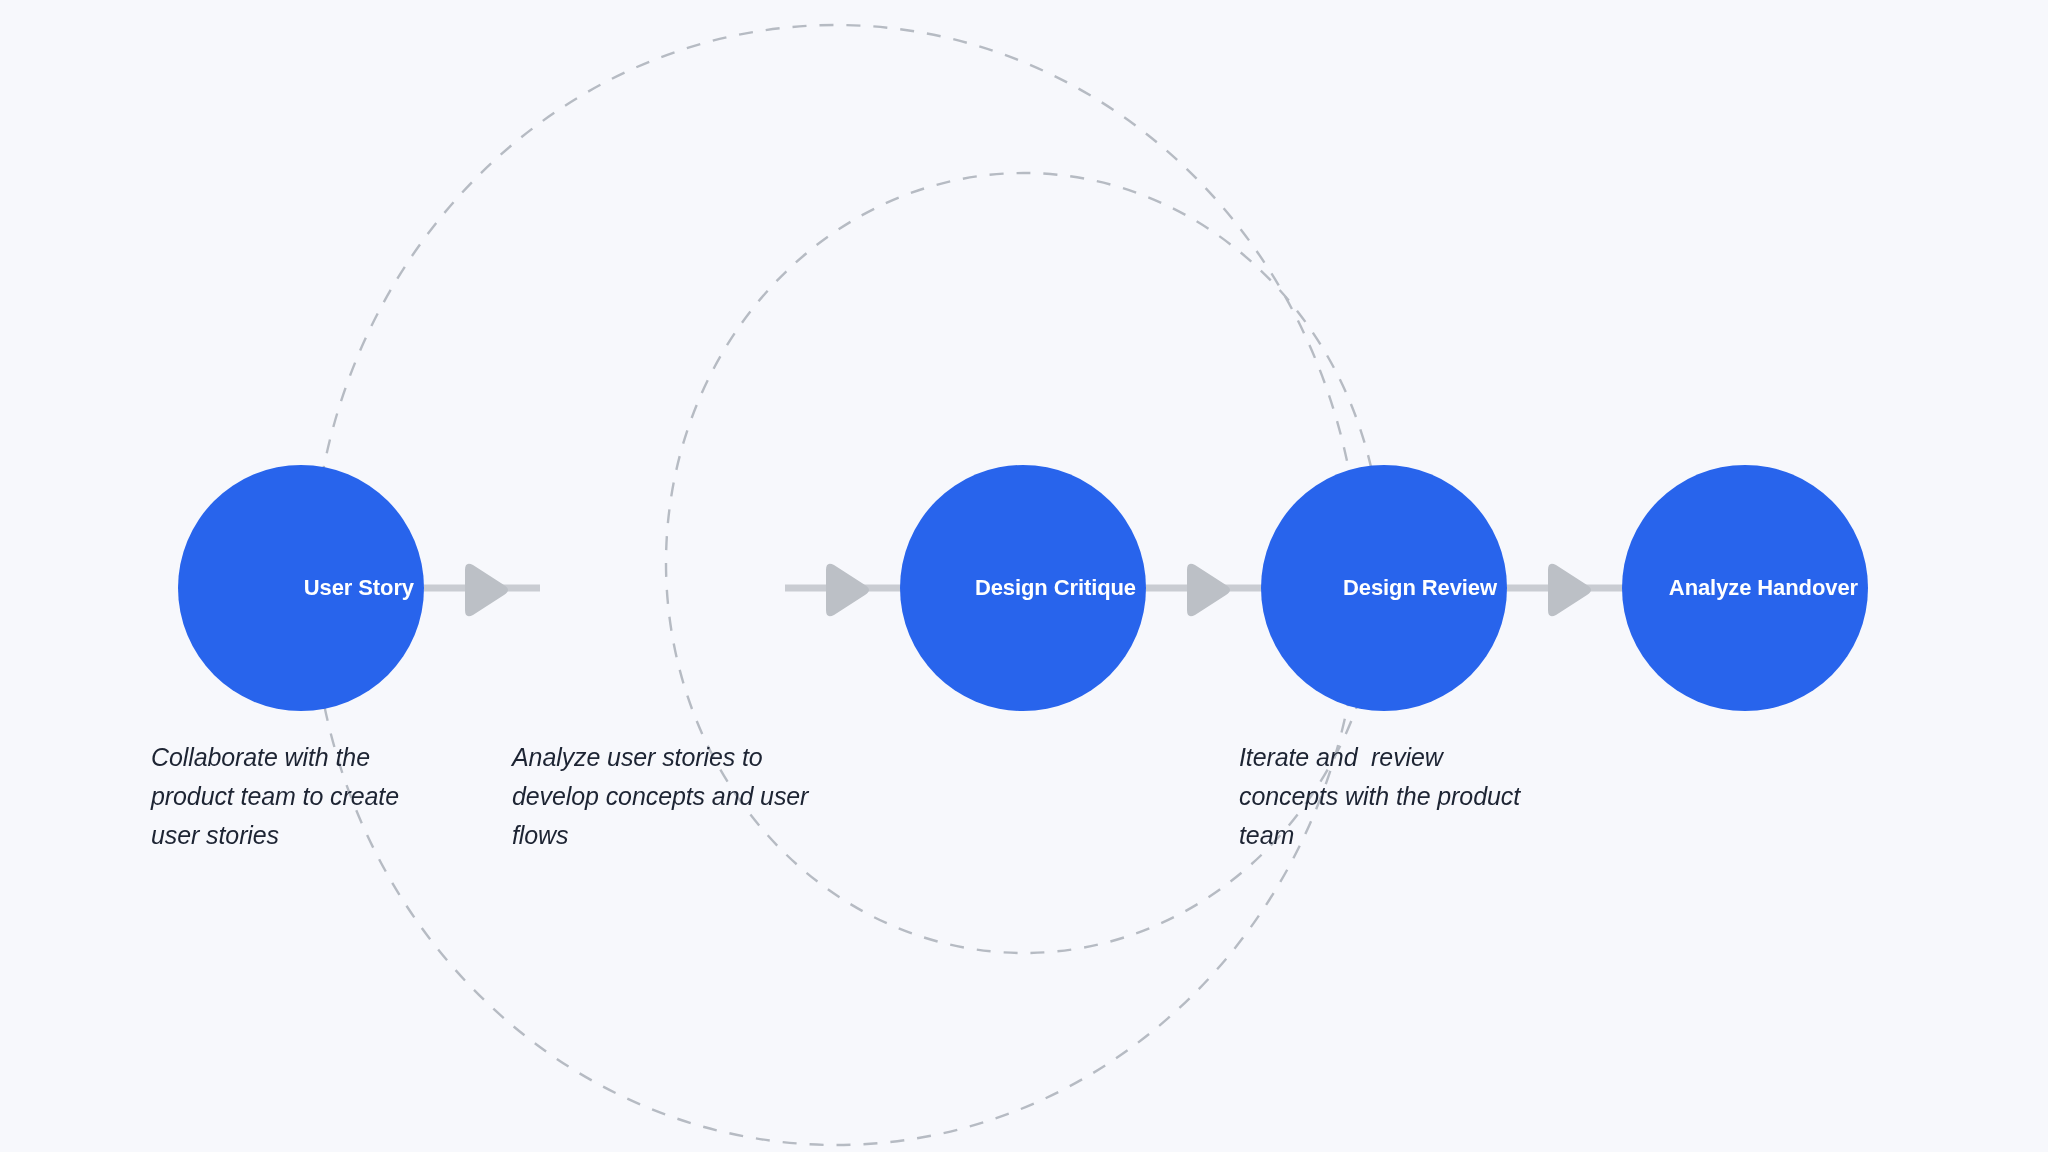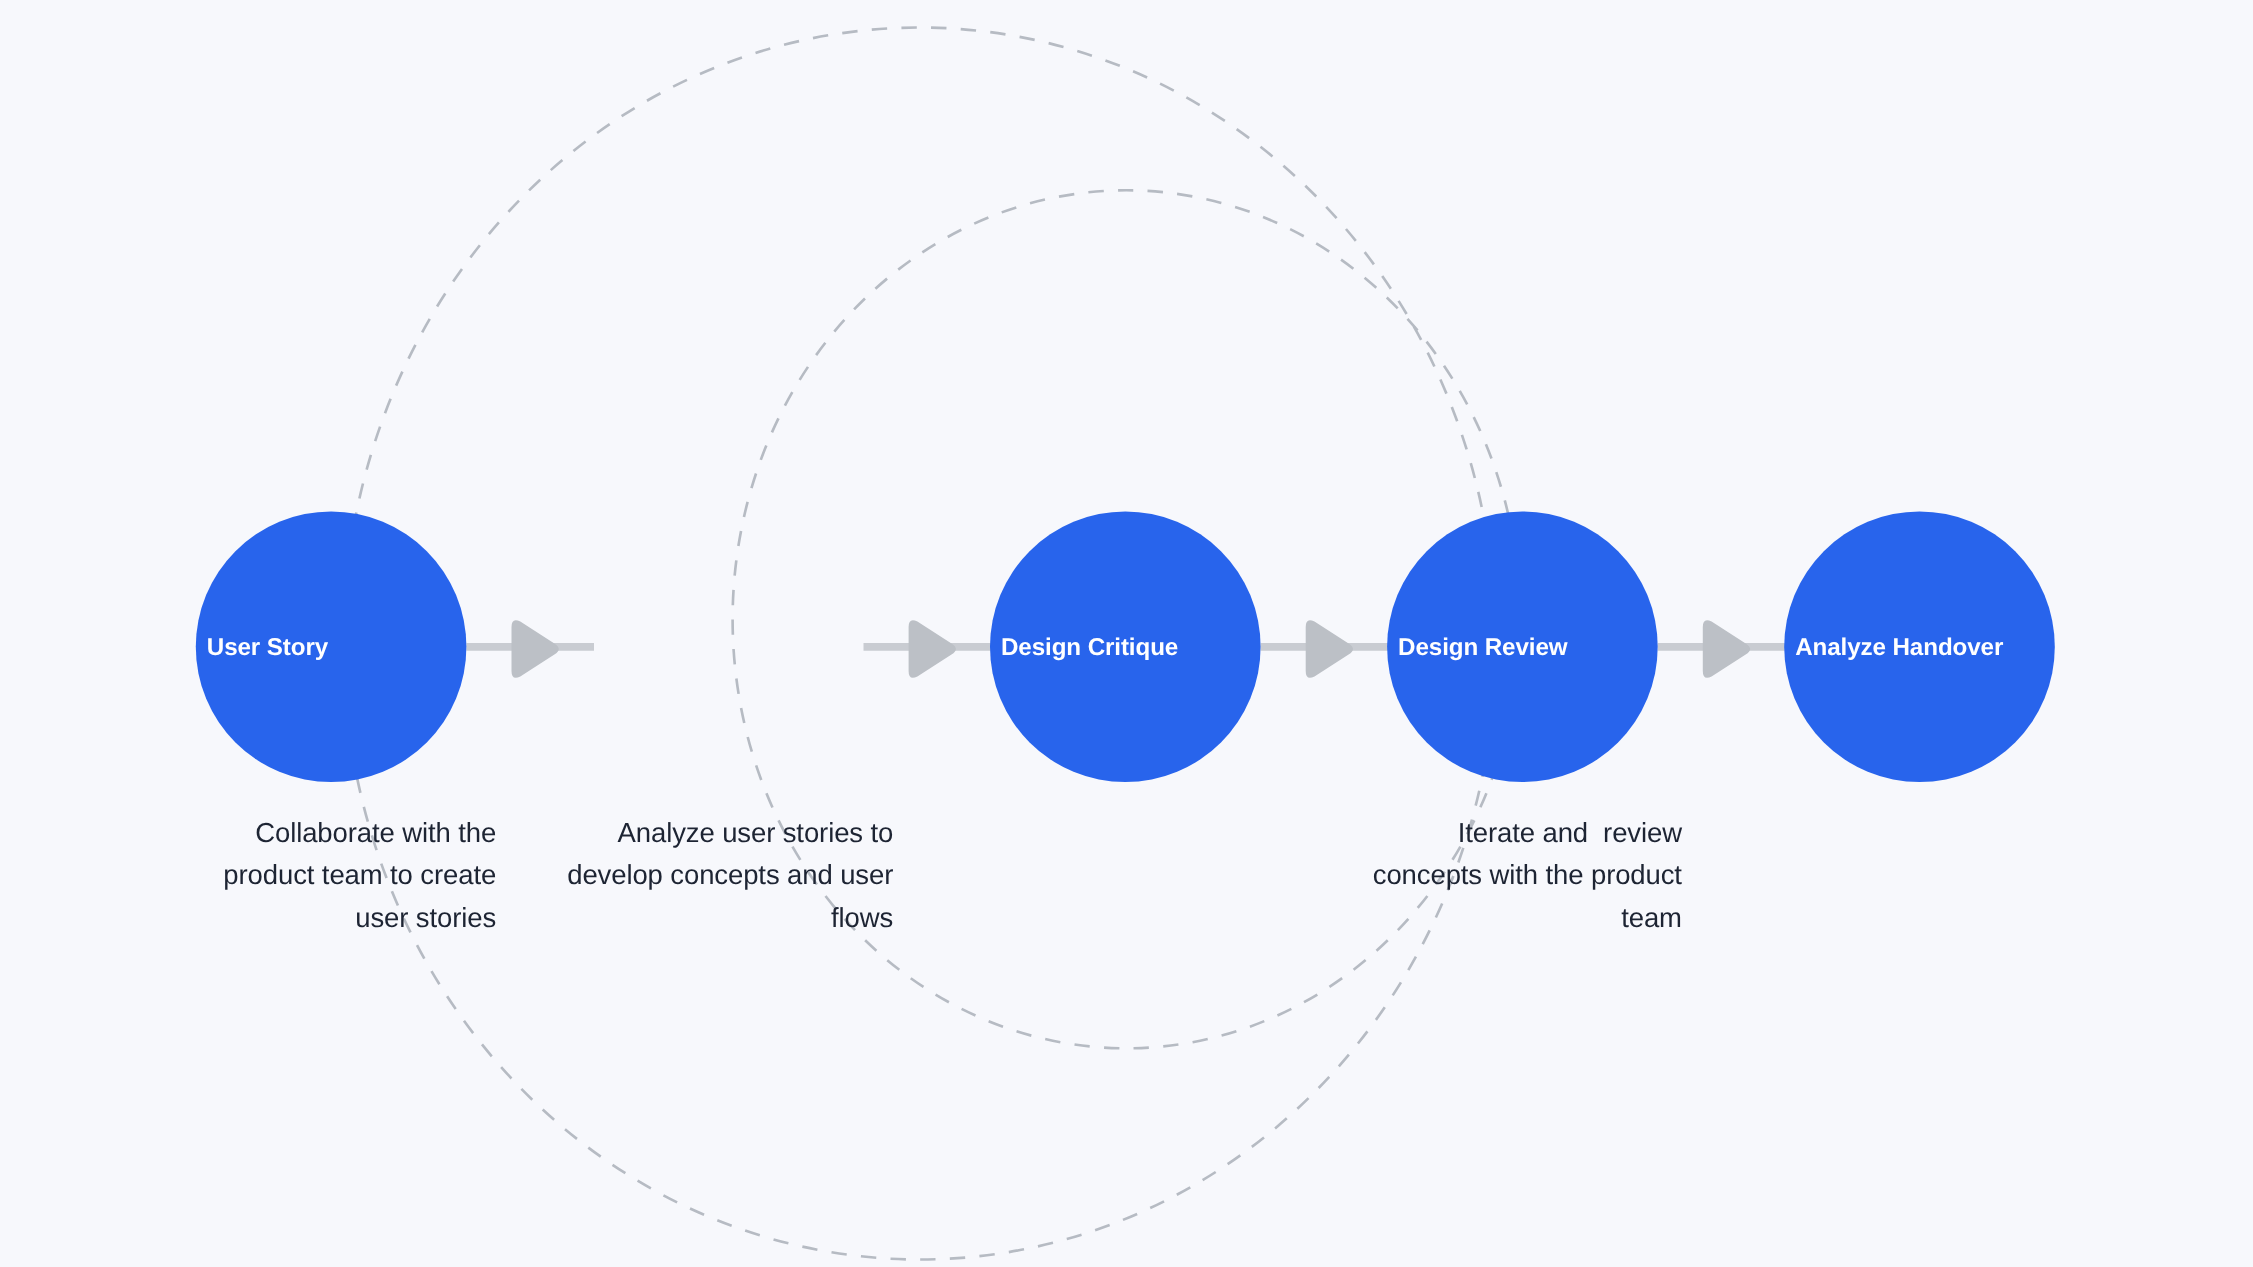--- a/index.html
+++ b/index.html
@@ -37,43 +37,44 @@
   }
   
   .node {
     position: absolute;
     width: 246px;
     height: 246px;
     border-radius: 50%;
     background: #2864ec;
     display: flex;
     align-items: center;
-    justify-content: flex-start;
+    justify-content: flex-end;
     box-sizing: border-box;
   }
   .node-label {
     color: #ffffff;
     font-size: 22px;
     font-weight: 700;
     letter-spacing: -0.1px;
     line-height: 1.1;
     text-align: center;
     white-space: nowrap;
     padding: 0 10px;
   }
   .desc {
     position: absolute;
     width: 300px;
-    text-align: right;
+    text-align: left;
     color: #1d2433;
     font-size: 25px;
     line-height: 39px;
     font-weight: 400;
     letter-spacing: -0.1px;
     white-space: pre-wrap;
+    font-style: italic;
   }
 </style>
 </head>
 <body>
 
 <div id="stage">
 
   <svg id="decor" viewBox="0 0 2048 1152" xmlns="http://www.w3.org/2000/svg">
     <ellipse cx="836" cy="585" rx="524" ry="560" fill="none" stroke="#b6bbc3" stroke-width="2.4" stroke-dasharray="14 13" stroke-linecap="butt"></ellipse>
     <ellipse cx="1024" cy="563" rx="358" ry="390" fill="none" stroke="#b6bbc3" stroke-width="2.4" stroke-dasharray="14 13" stroke-linecap="butt"></ellipse>

